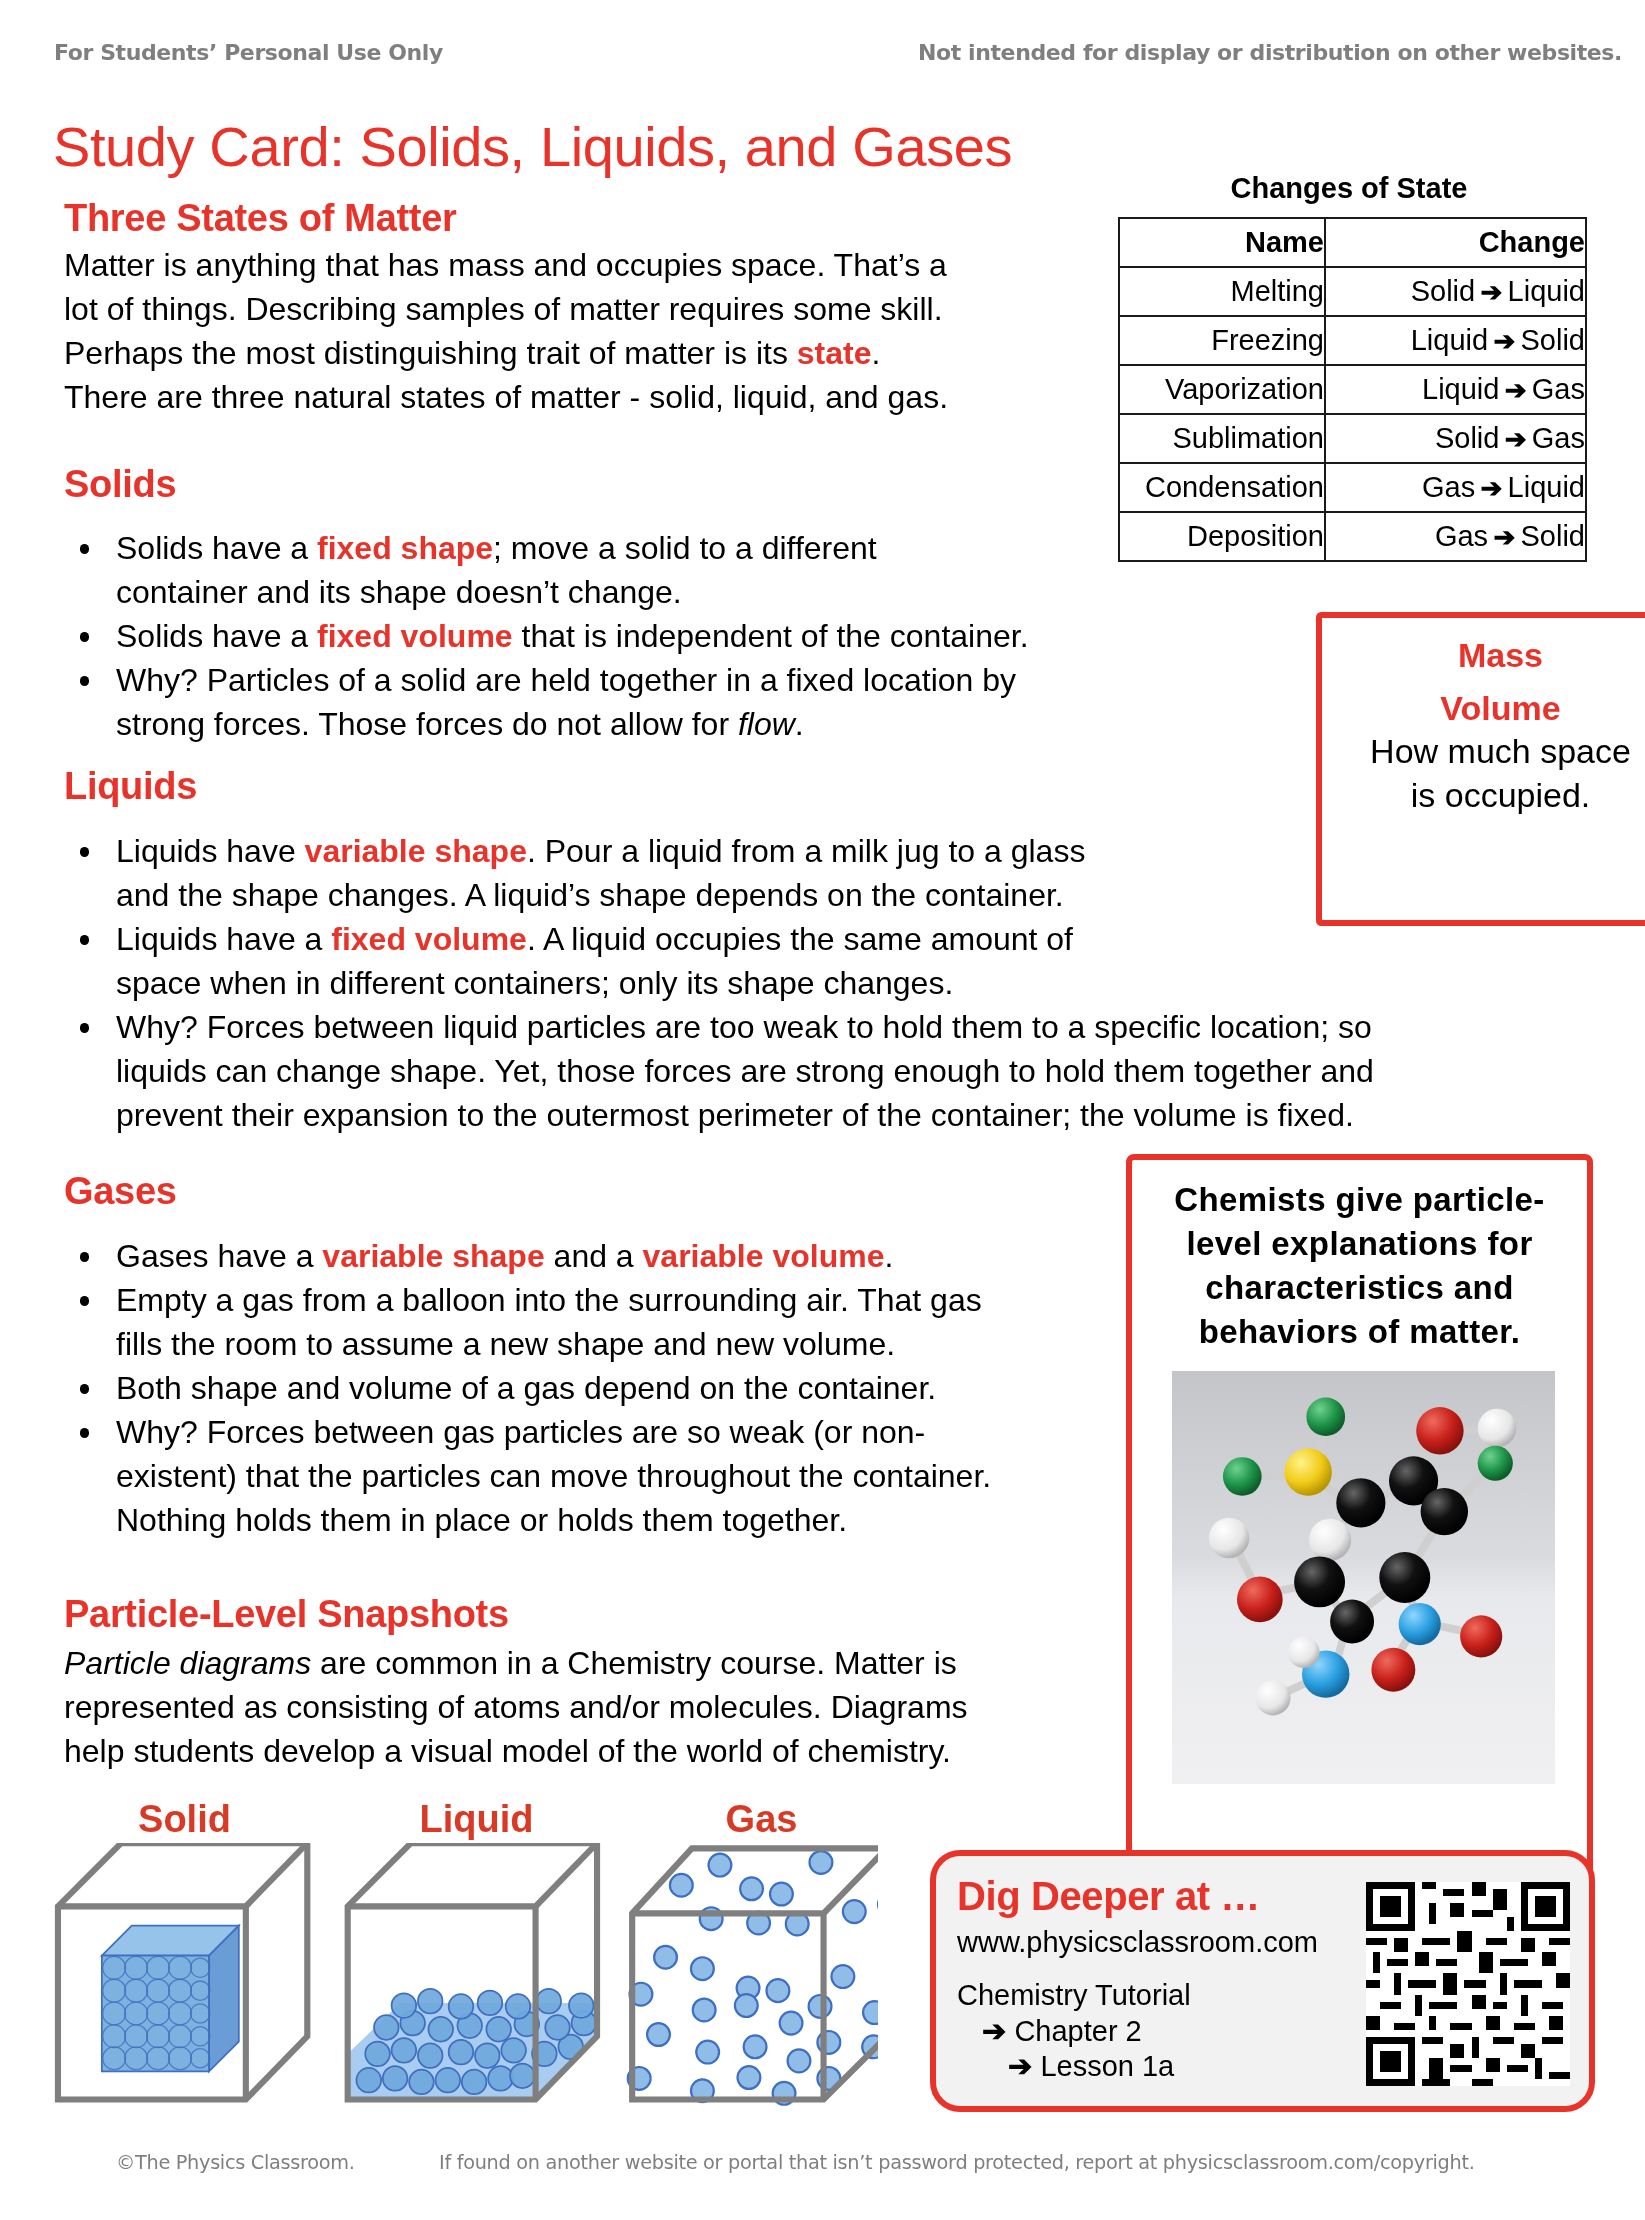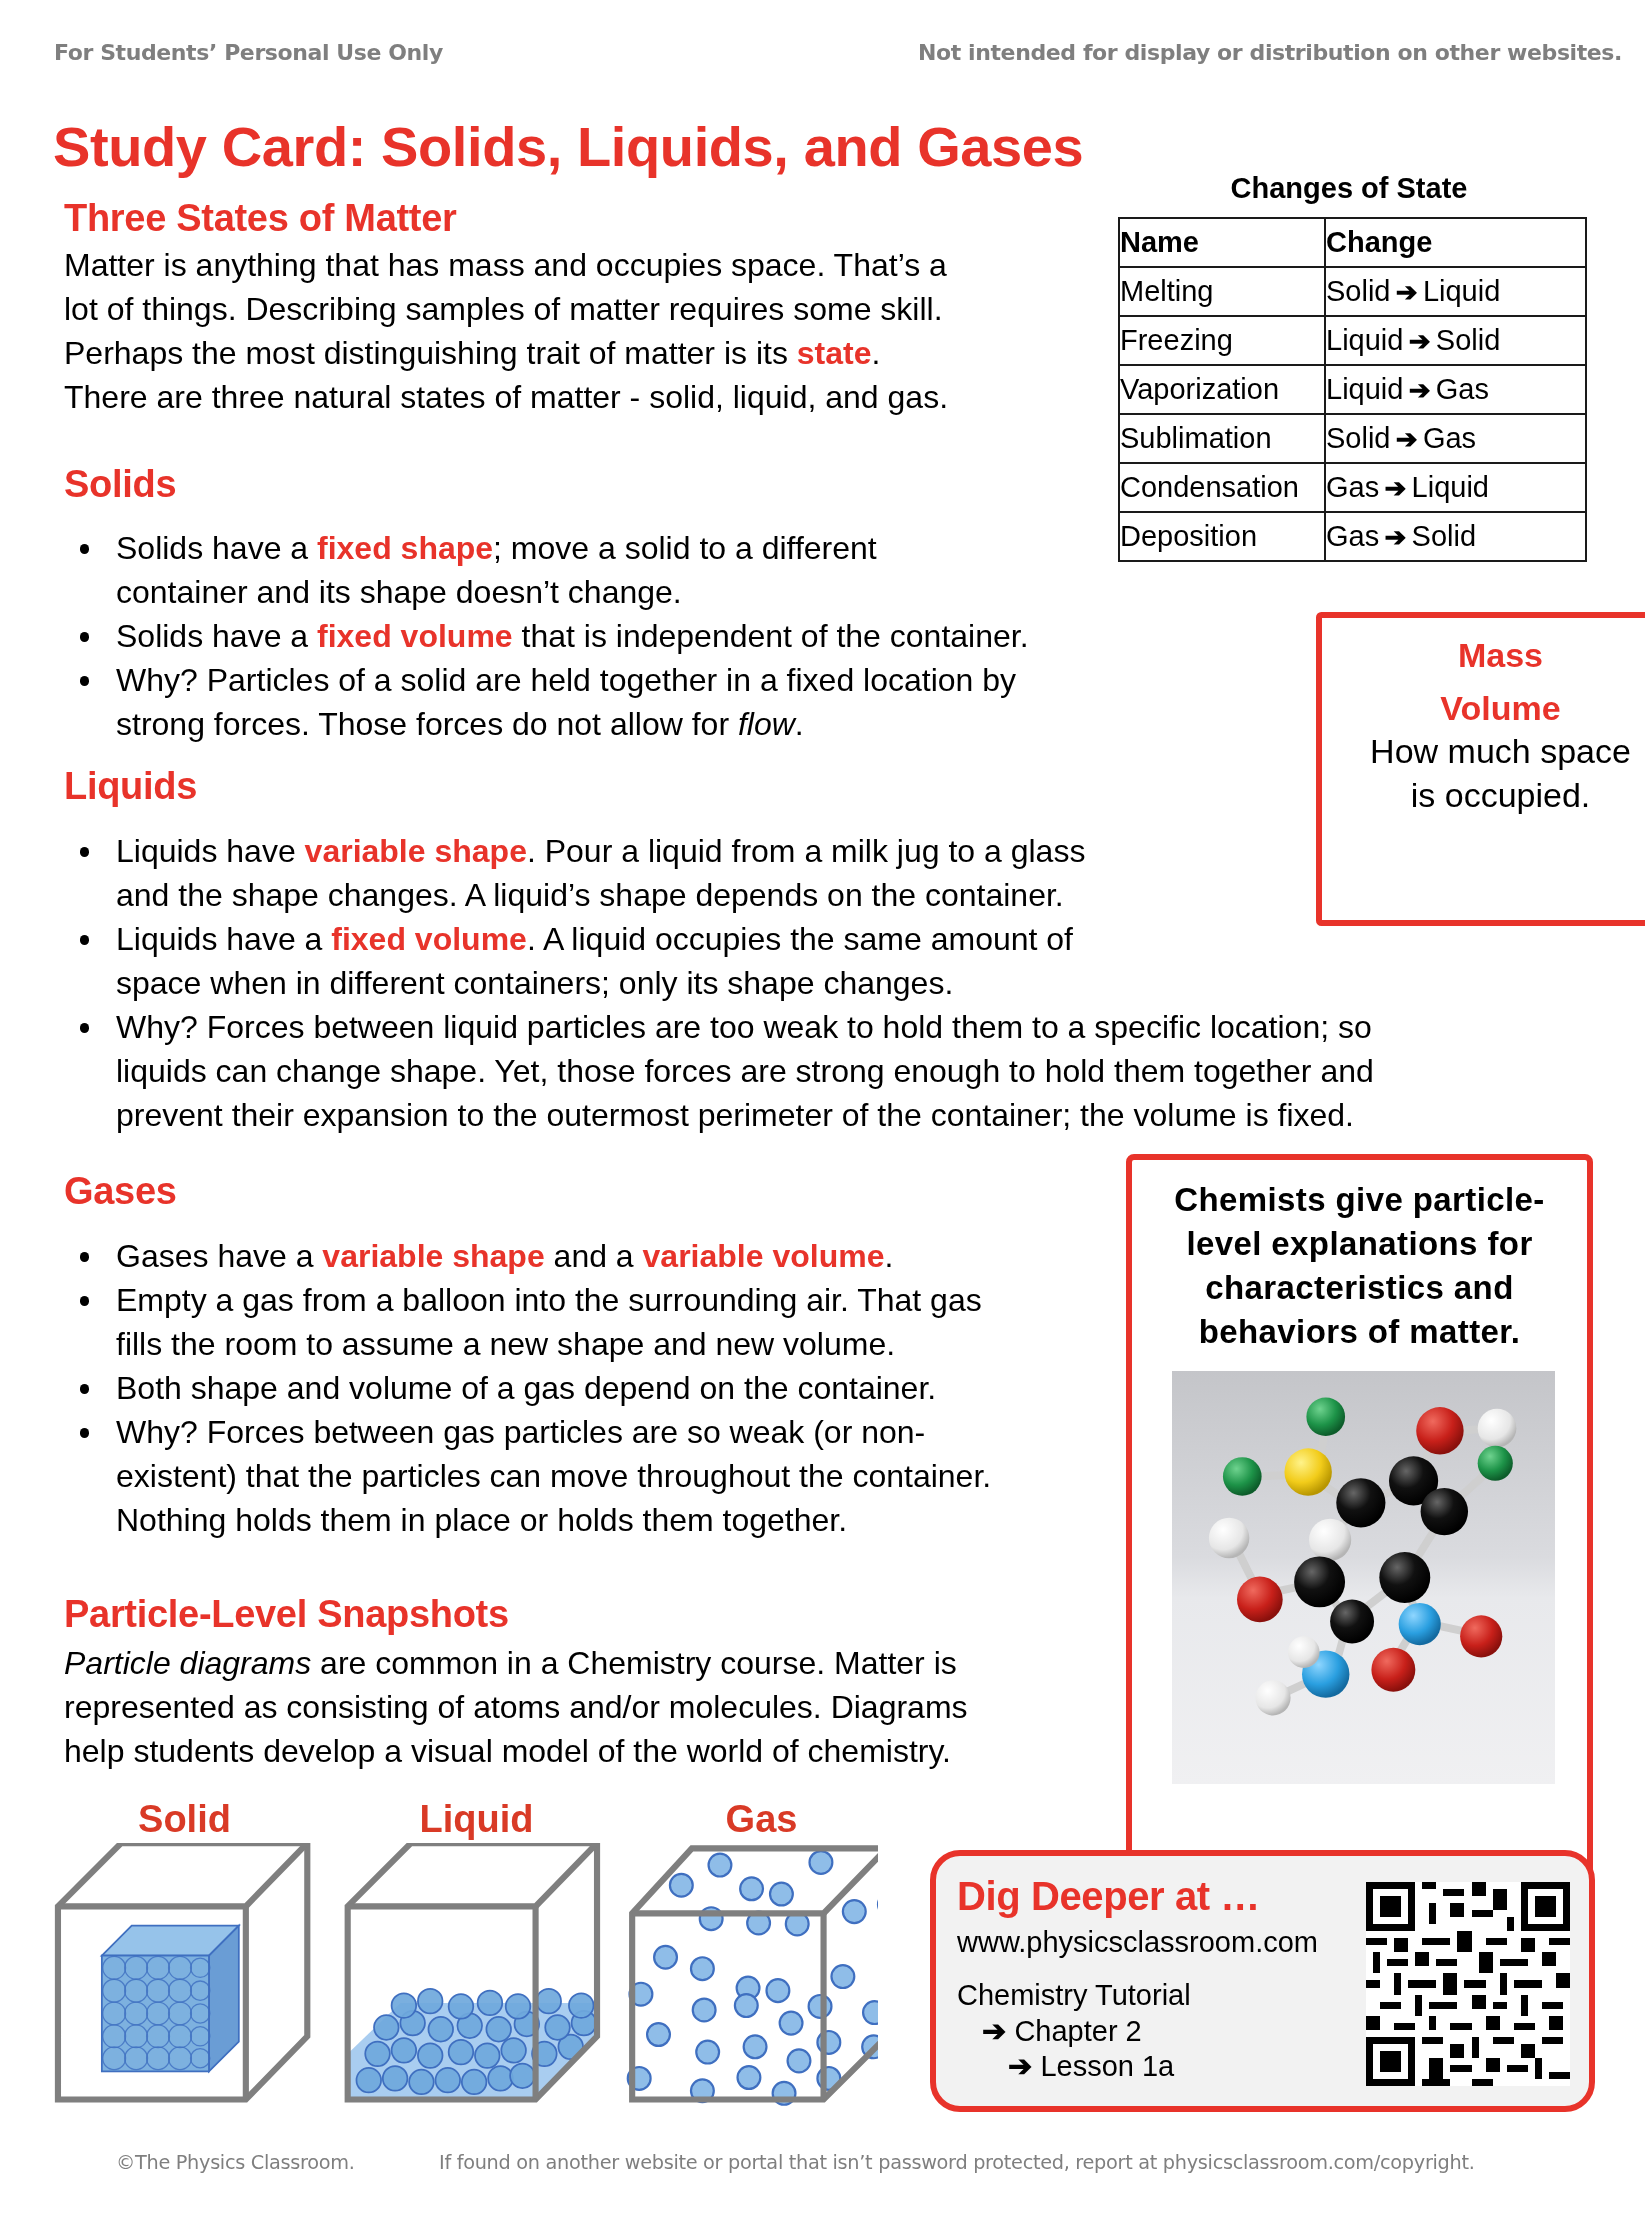--- a/index.html
+++ b/index.html
@@ -1,32 +1,32 @@
 <!DOCTYPE html>
 <html style="font-size:14px"><head>
 <meta charset="utf-8">
 <style>
   html, body { margin: 0; padding: 0; background: #ffffff; }
   body { width: 1645px; height: 2221px; position: relative; overflow: hidden;
          font-family: "Liberation Sans", sans-serif; color: #000; }
   .abs { position: absolute; }
   .notice { font-family: "DejaVu Sans", sans-serif; font-weight: bold; color: #7f7f7f; font-size: 22px; letter-spacing: -0.4px; }
-  .title { left: 53px; top: 114px; font-size: 56px; font-weight: bold; color: #e8332a; letter-spacing: -0.4px; white-space: nowrap; }
+  .title { left: 53px; top: 114px; font-size: 56px; font-weight: normal; color: #e8332a; letter-spacing: -0.4px; white-space: nowrap; }
   .h2 { font-size: 38px; font-weight: bold; color: #e8332a; white-space: nowrap; letter-spacing: -0.3px; }
   .body { font-size: 32px; line-height: 44px; white-space: nowrap; }
   .red { color: #e8332a; font-weight: bold; }
   .it { font-style: italic; }
   ul.bul { list-style: none; margin: 12px; padding: 0; }
   ul.bul li { position: relative; padding-left: 40px; font-size: 32px; line-height: 44px; white-space: nowrap; }
   ul.bul li::before { content: ""; position: absolute; left: 3.5px; top: 18.4px; width: 9.7px; height: 9.7px; border-radius: 50%; background: #000; }
 
   
   .tbl-title { left: 1110px; width: 478px; top: 172px; text-align: center; font-weight: bold; font-size: 29px; }
   table.cs { position: absolute; left: 1118px; top: 217px; width: 469px; border-collapse: collapse; }
-  table.cs td, table.cs th { border: 2.2px solid #1a1a1a; height: 47px; text-align: left; font-size: 29px; padding: 0; }
+  table.cs td, table.cs th { border: 2.2px solid #1a1a1a; height: 47px; text-align: right; font-size: 29px; padding: 0; }
   table.cs th { font-weight: bold; }
   table.cs .arrow { font-weight: bold; font-size: 26px; padding: 0 5.3px; }
 
   .mvbox { left: 1272px; top: 612px; width: 369px; height: 314px; border: 6.1px solid #e8332a; border-radius: 5.3px; box-sizing: border-box; text-align: center; margin-left: 44px; }
   .mvbox .lbl { font-size: 34px; font-weight: bold; color: #e8332a; line-height: 42px; }
   .mvbox .txt { font-size: 34px; line-height: 44px; }
 
   .chembox { left: 1126px; top: 1154px; width: 467px; height: 784px; border: 6.1px solid #e8332a; border-radius: 8px; box-sizing: border-box; }
   .chembox .cap { position: absolute; left: 0; right: 0; top: 17.6px; text-align: center; font-weight: bold; font-size: 33px; line-height: 44px; letter-spacing: 0.4px; }
   .chembox .photo { position: absolute; left: 40px; top: 211px; width: 383px; height: 413px;

